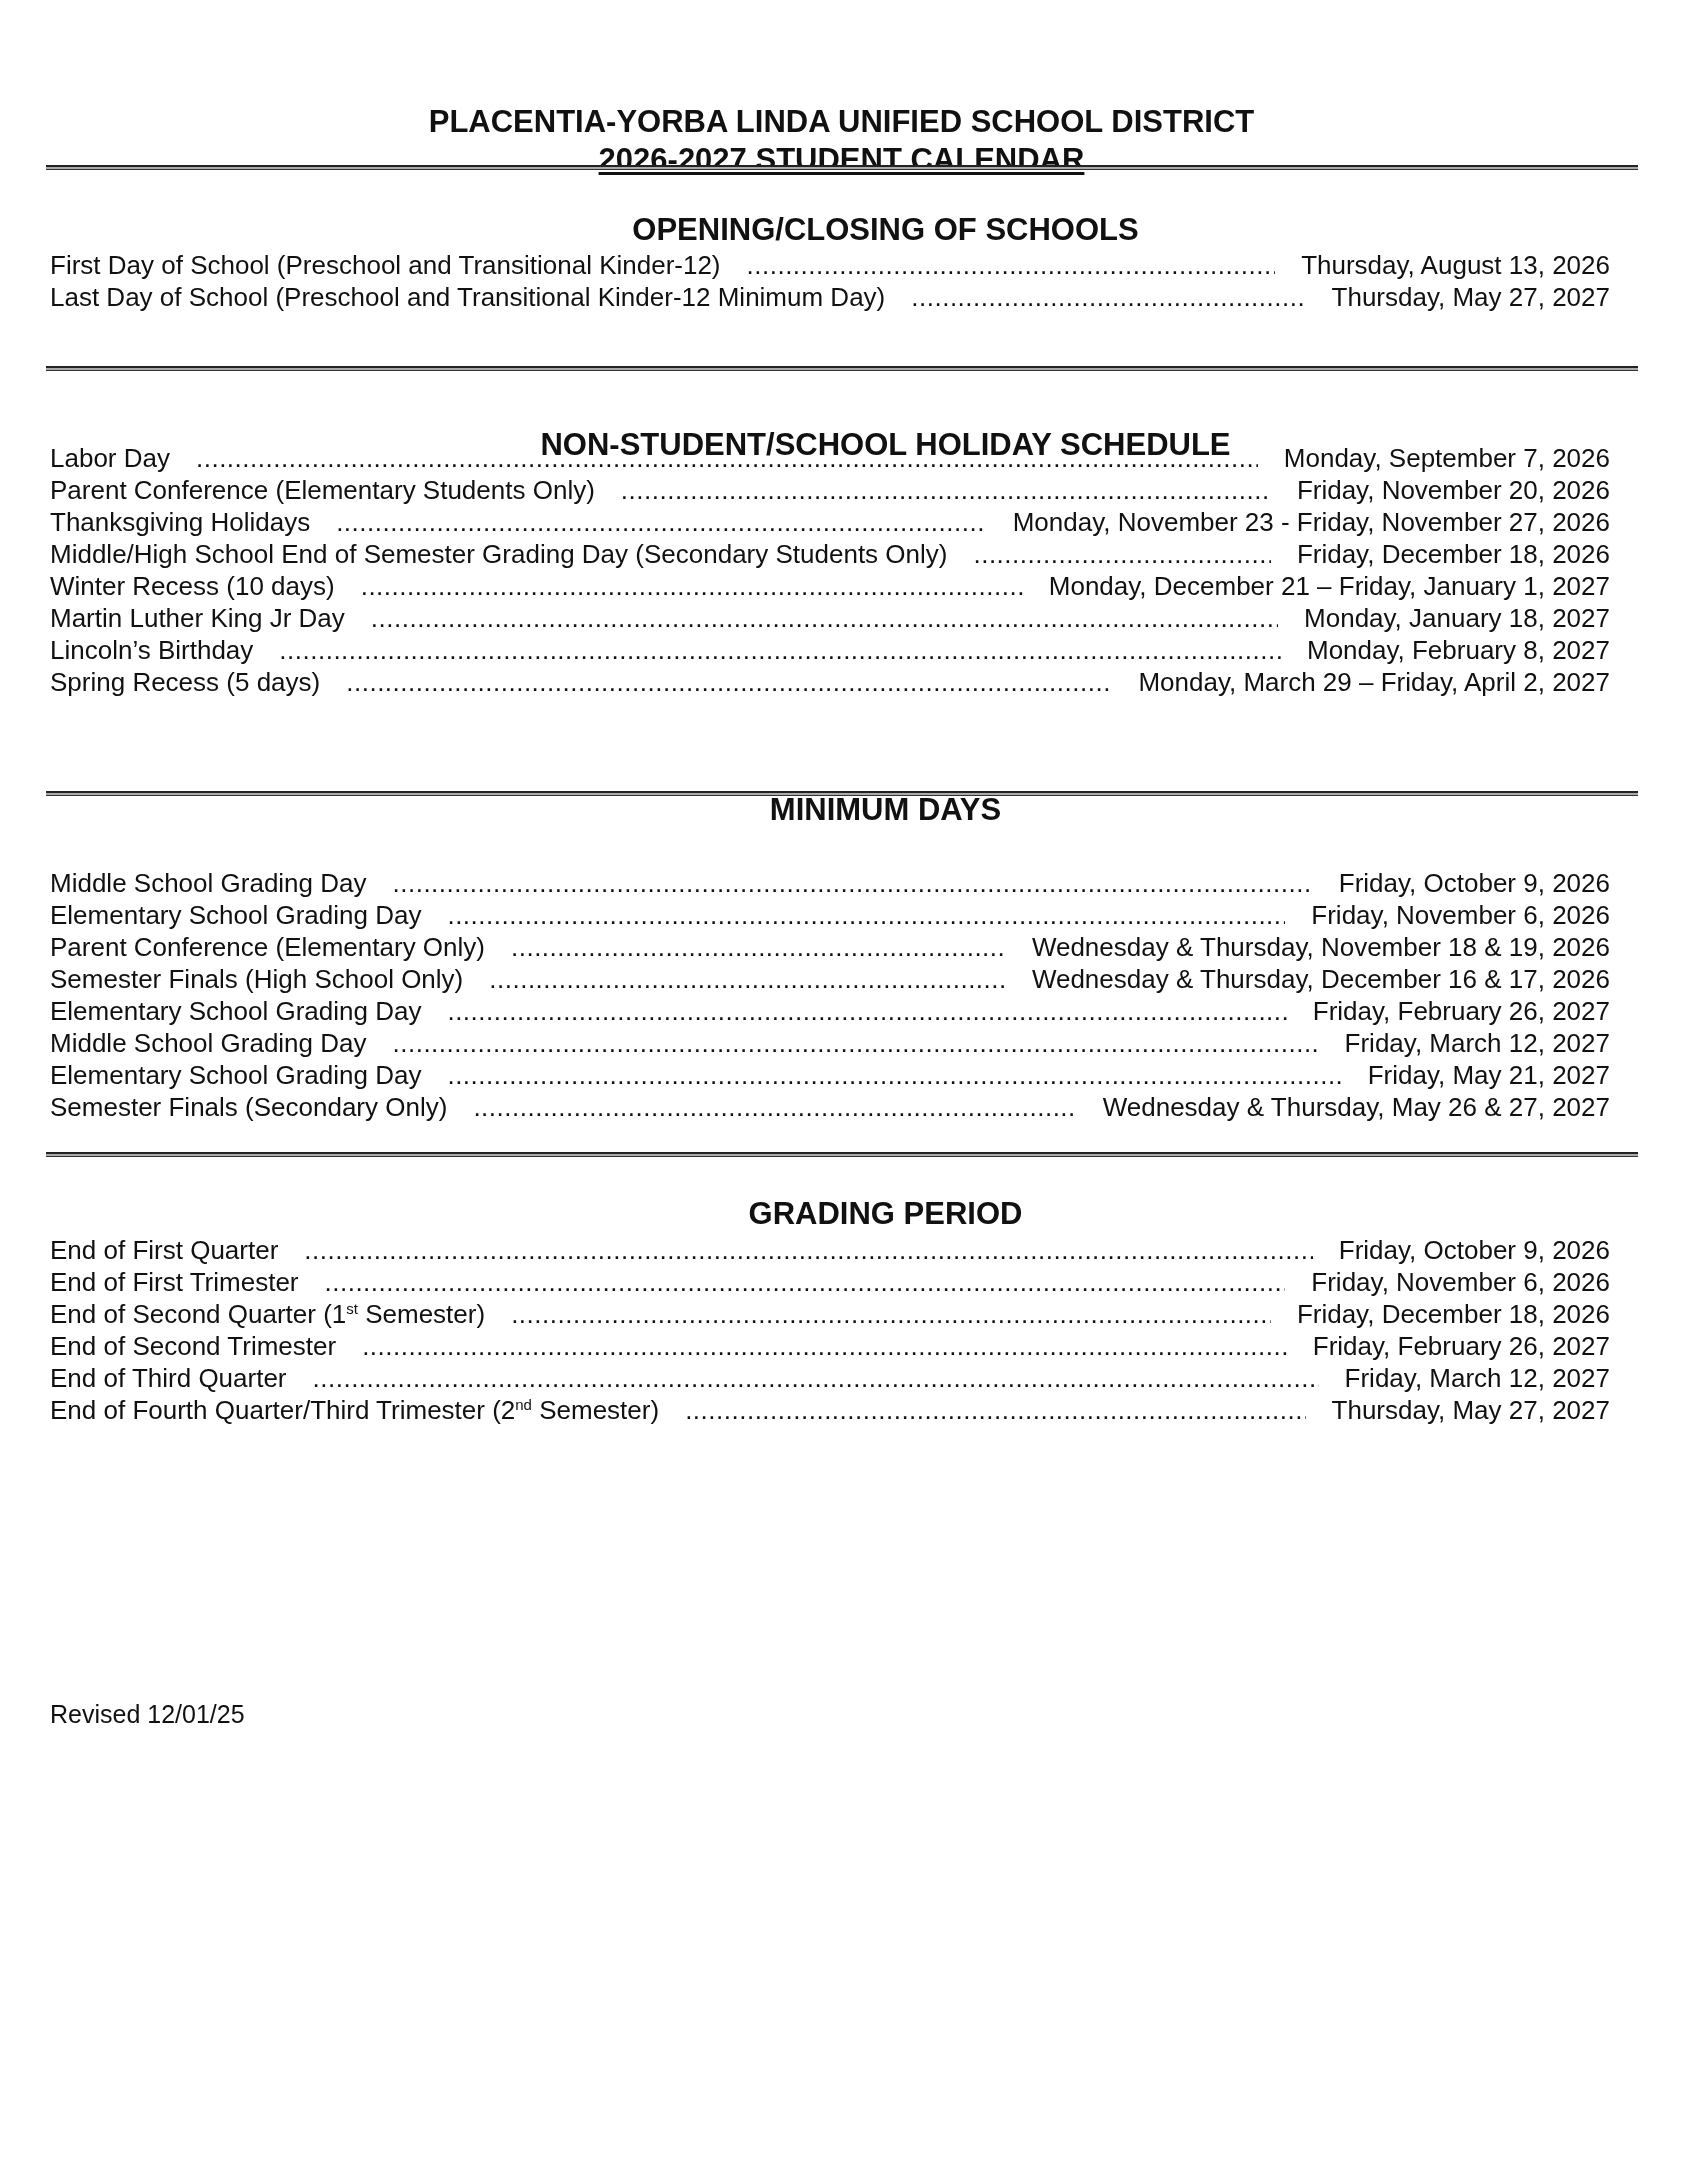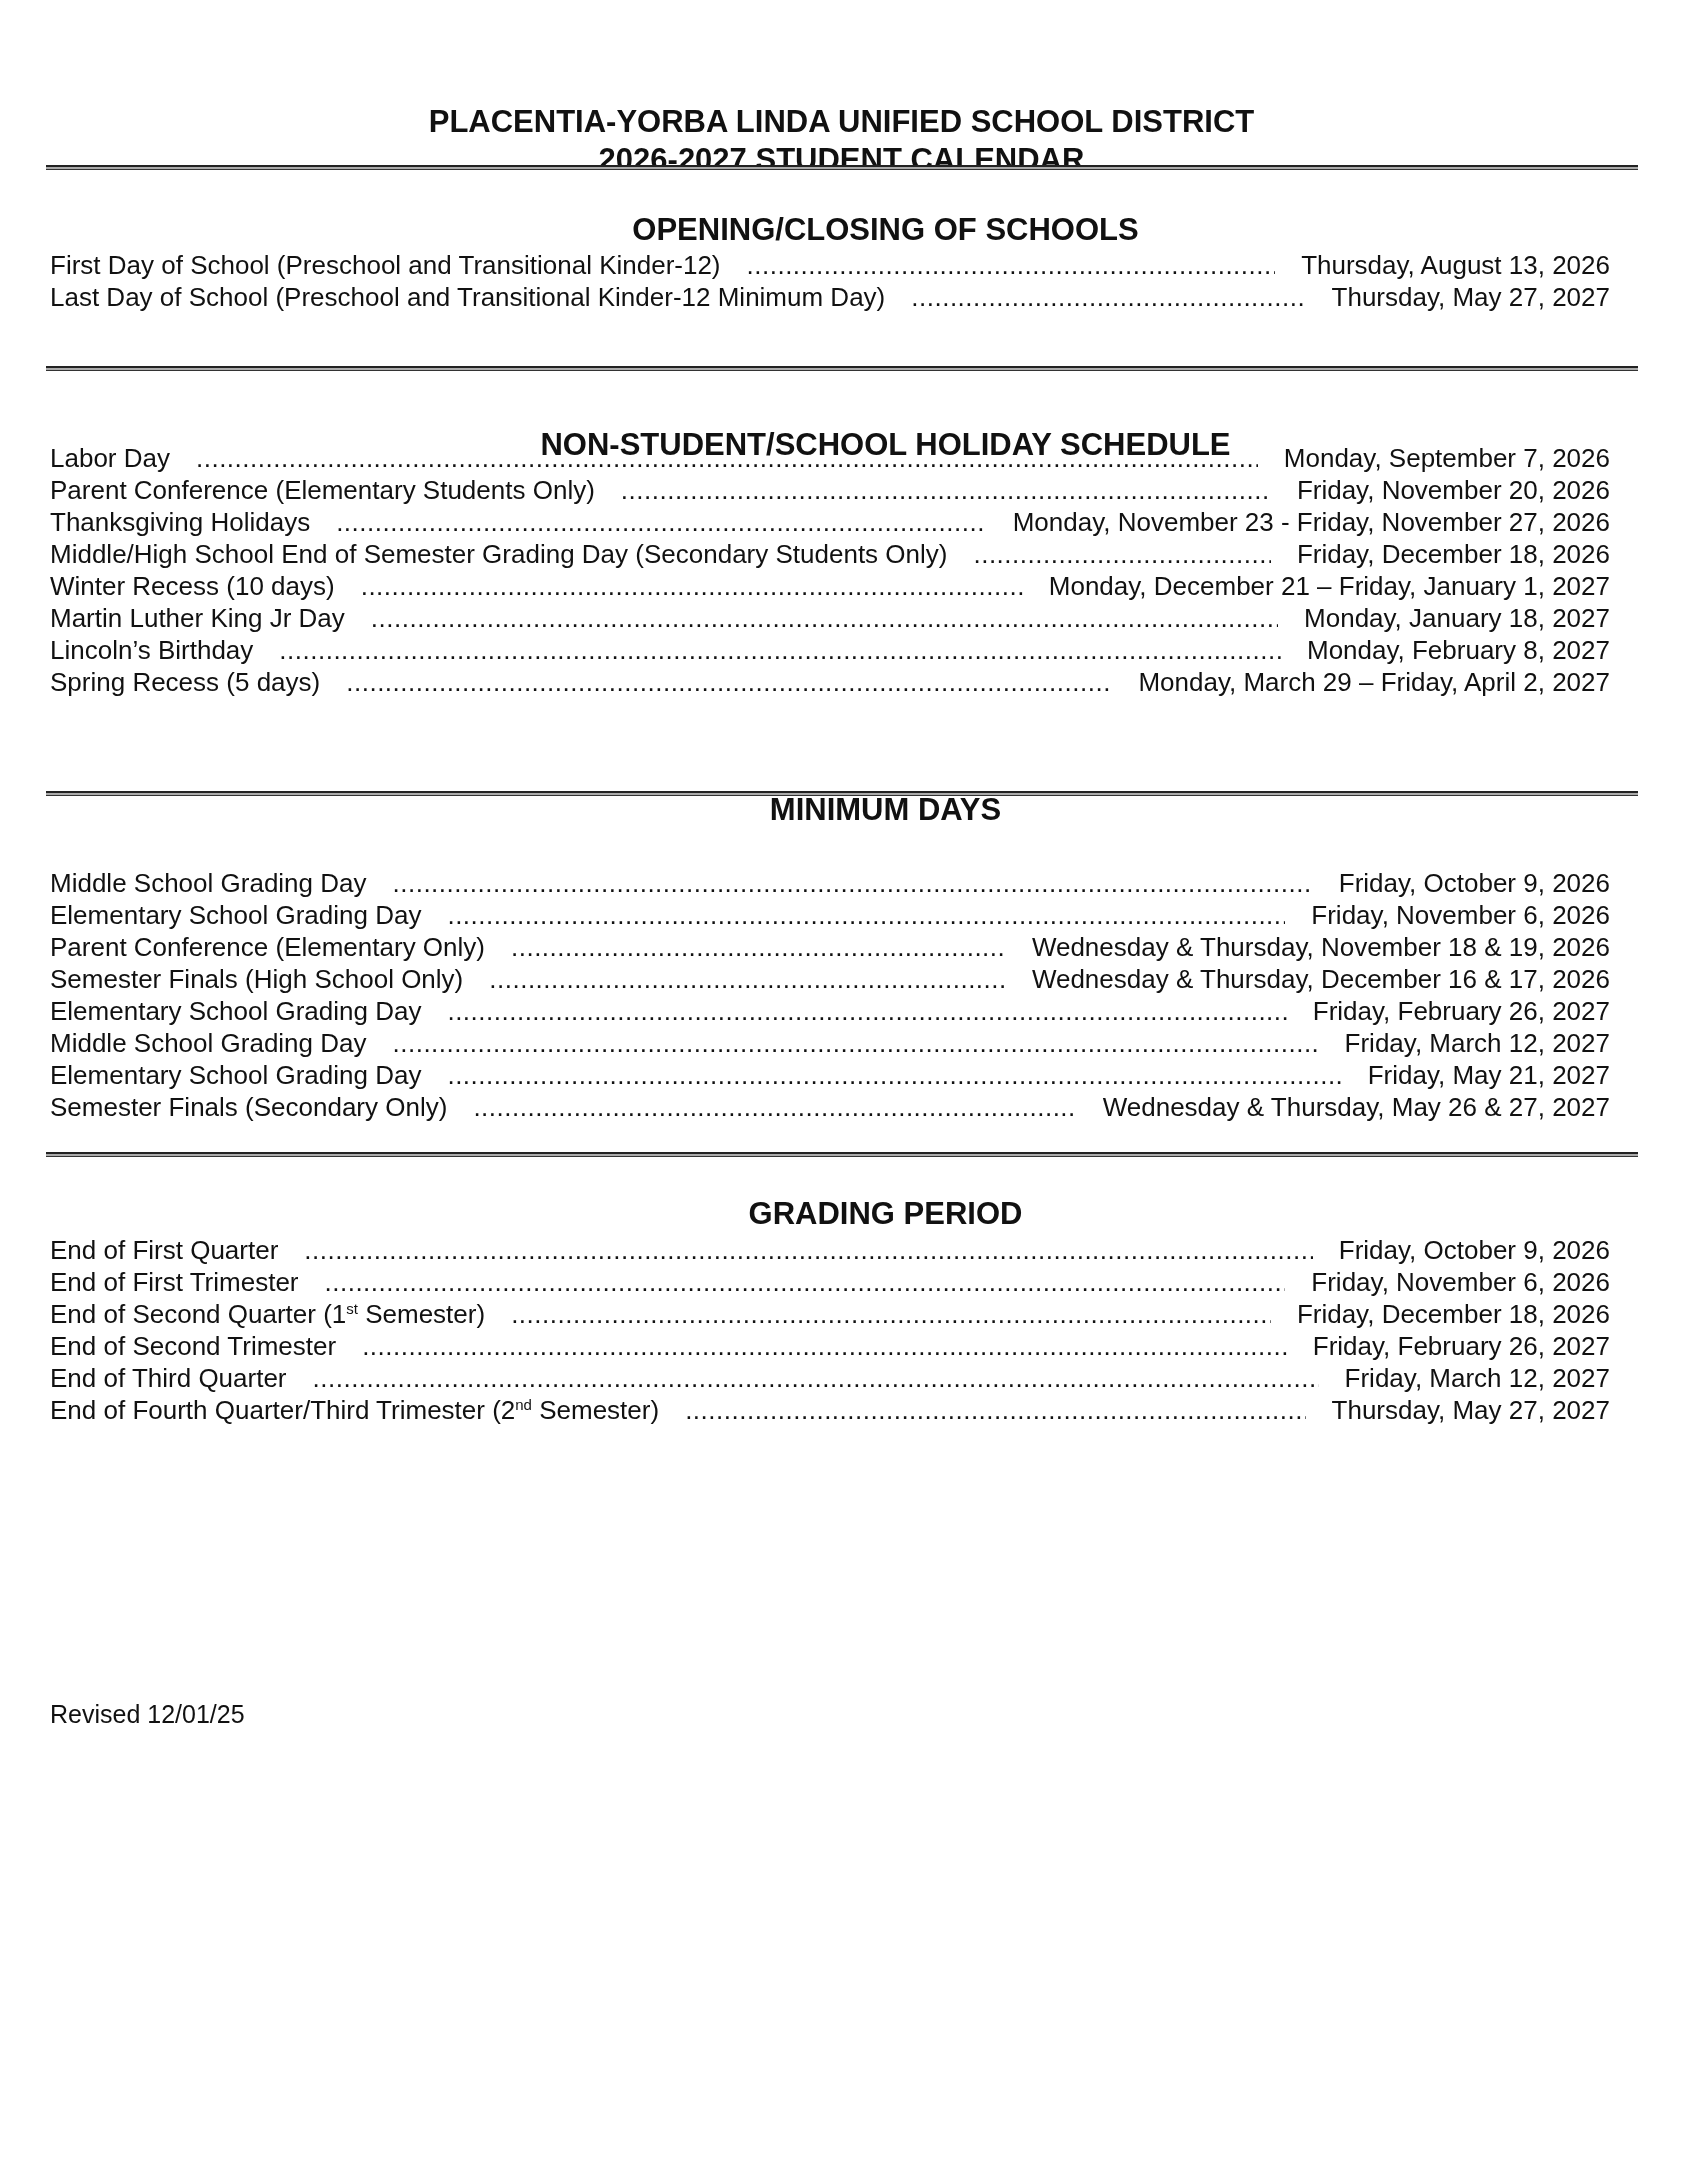--- a/index.html
+++ b/index.html
@@ -1,21 +1,21 @@
 <!DOCTYPE html>
 <html><head>
 <meta charset="utf-8">
 <style>
   html, body { margin: 0; padding: 0; background: #ffffff; }
   body { width: 1683px; height: 2178px; position: relative; overflow: hidden;
          font-family: "Liberation Sans", sans-serif; color: #111; }
   .title { position: absolute; left: 0; width: 1683px; text-align: center;
            font-weight: bold; font-size: 31px; line-height: 38px; margin-top: 44px; }
   .t1 { top: 59px; }
-  .t2 { top: 97px; }
+  .t2 { top: 97px; text-decoration: underline; }
   .rule { position: absolute; left: 46px; width: 1592px; height: 5px;
           border-top: 2px solid #222; border-bottom: 1px solid #333; background: #aaa; box-sizing: border-box; }
   .heading { position: absolute; left: 0; width: 1683px; text-align: center;
              font-weight: bold; font-size: 31px; line-height: 36px; margin-left: 44px; }
   .rows { position: absolute; left: 50px; width: 1560px; }
   .row { display: flex; align-items: baseline; height: 32px; line-height: 32px;
          font-size: 26px; white-space: nowrap; overflow: hidden; gap: 24px; }
   .row .label { flex: 0 0 auto; }
   .row .dots { flex: 1 1 auto; overflow: hidden; margin: 0 2px; letter-spacing: 0.5px; }
   .row .dots::before { content: "........................................................................................................................................................................................................................................................................................................"; }

